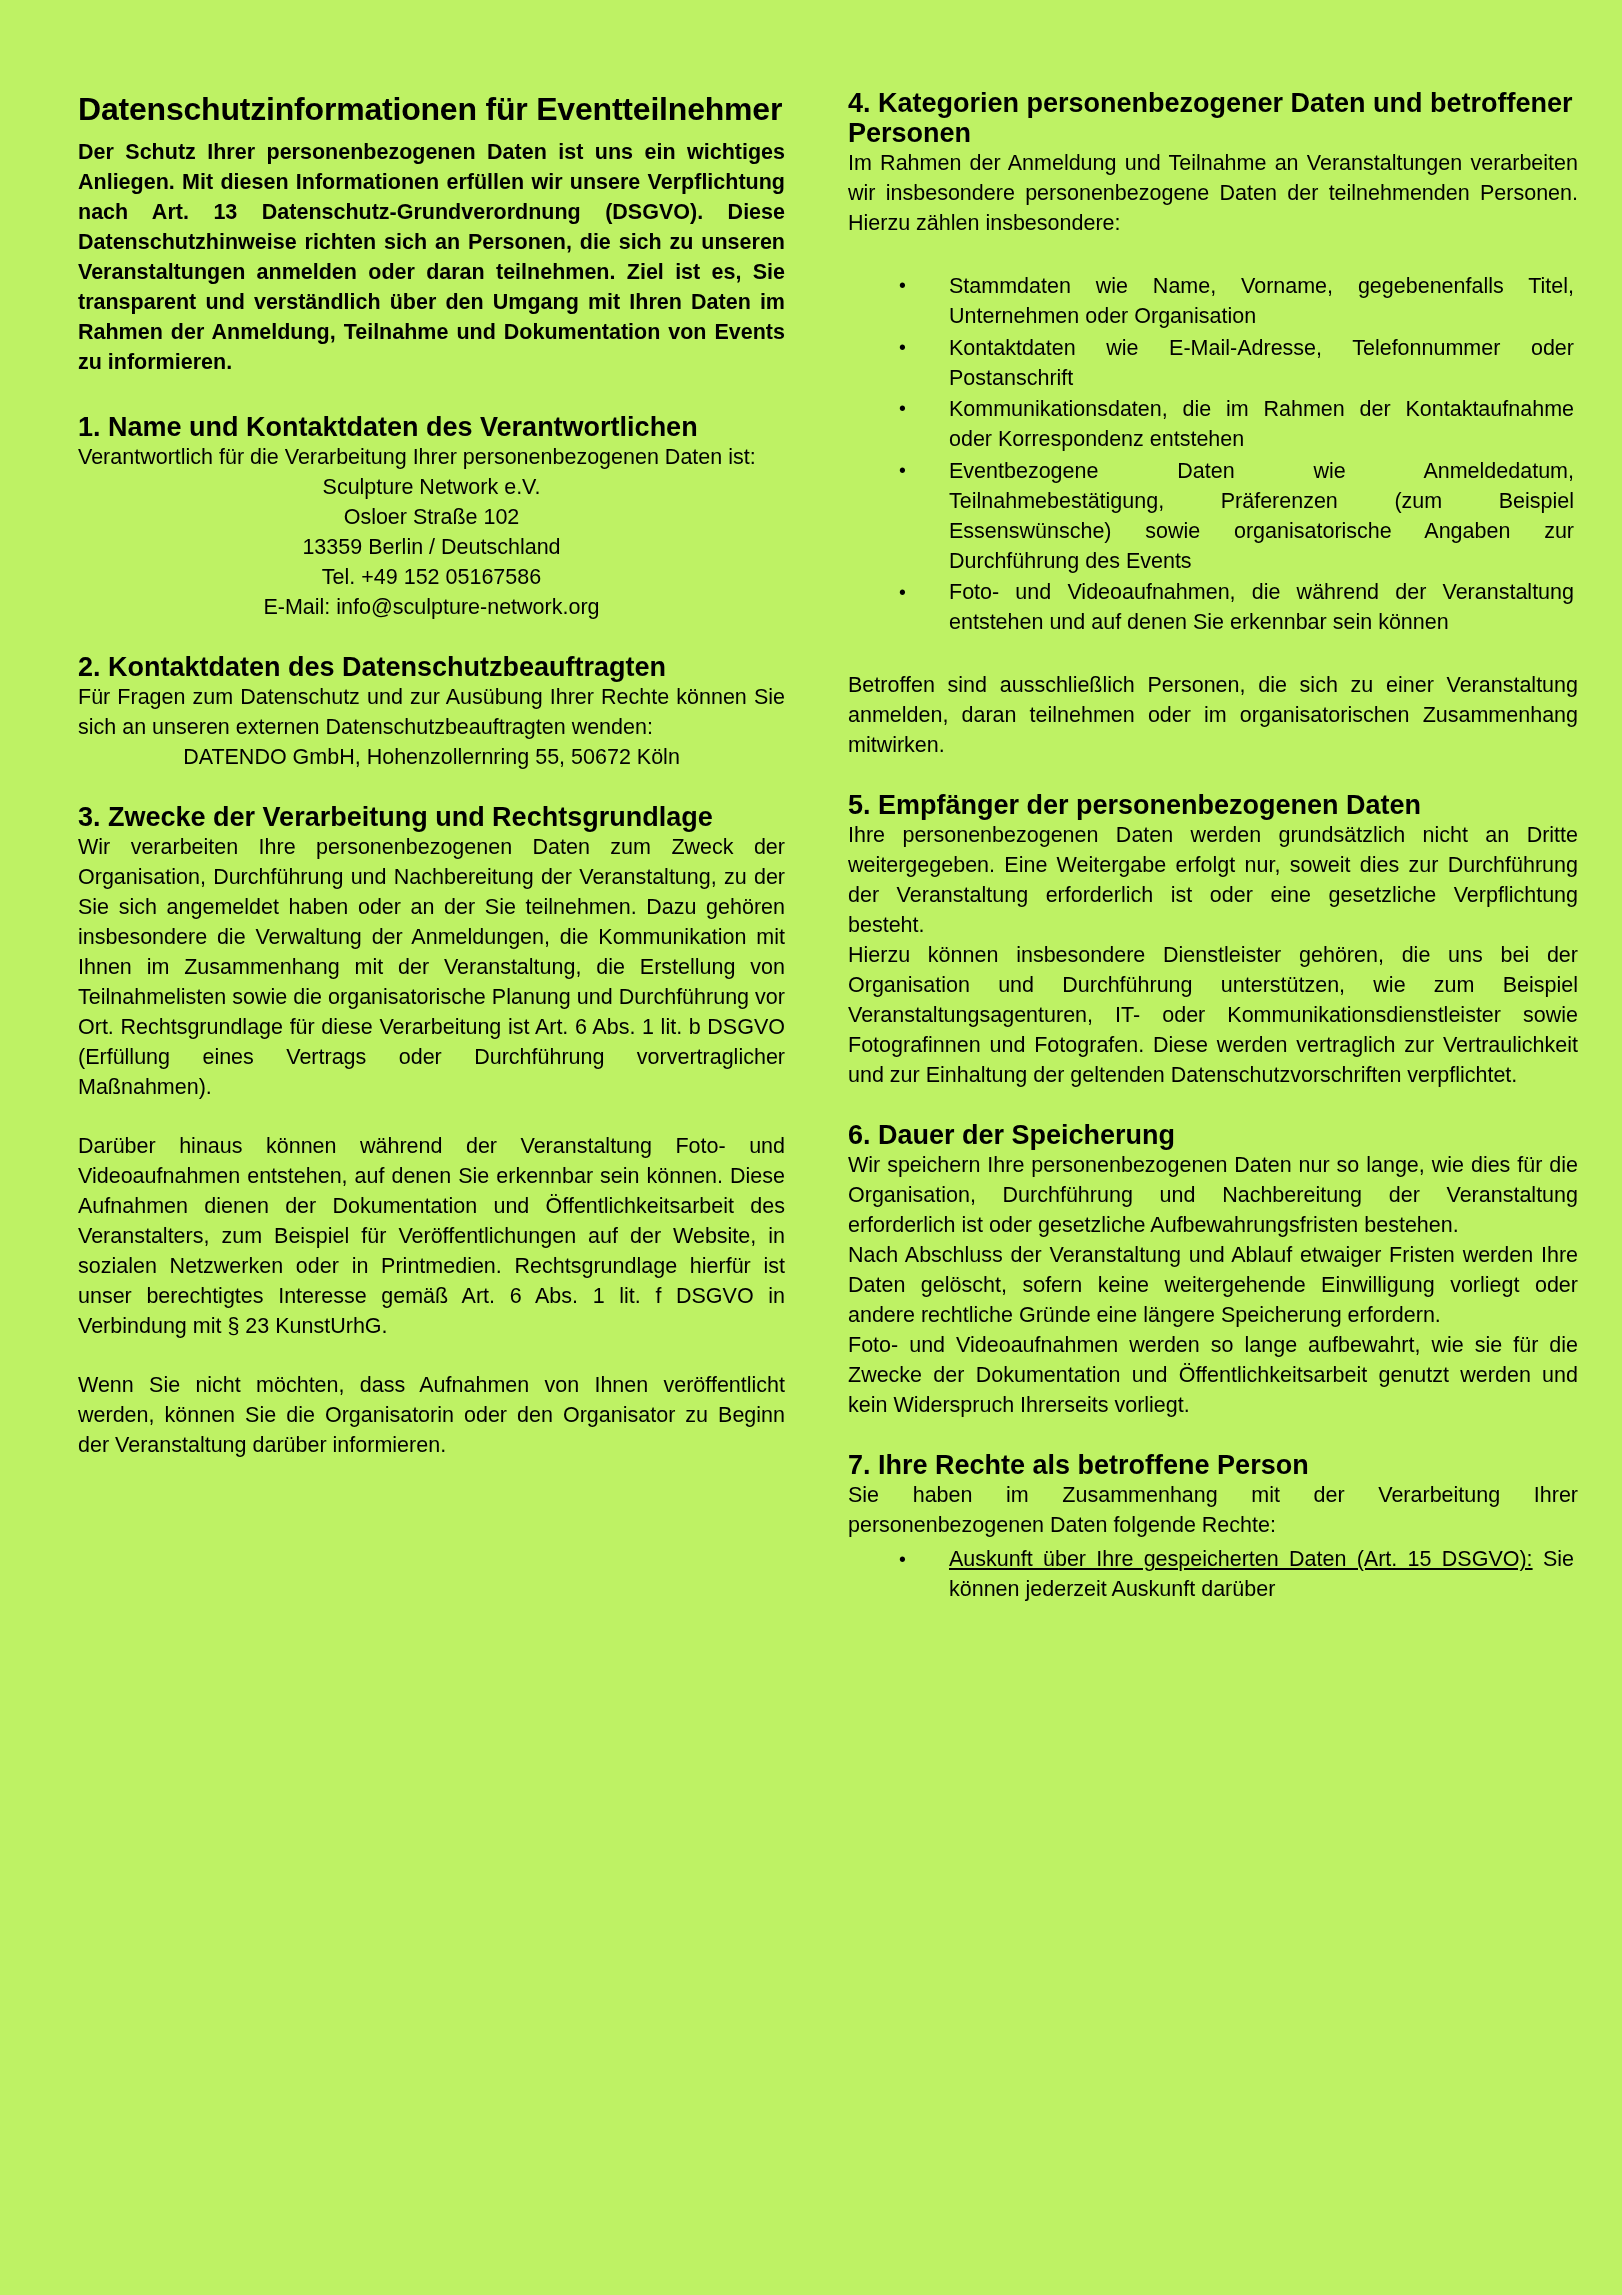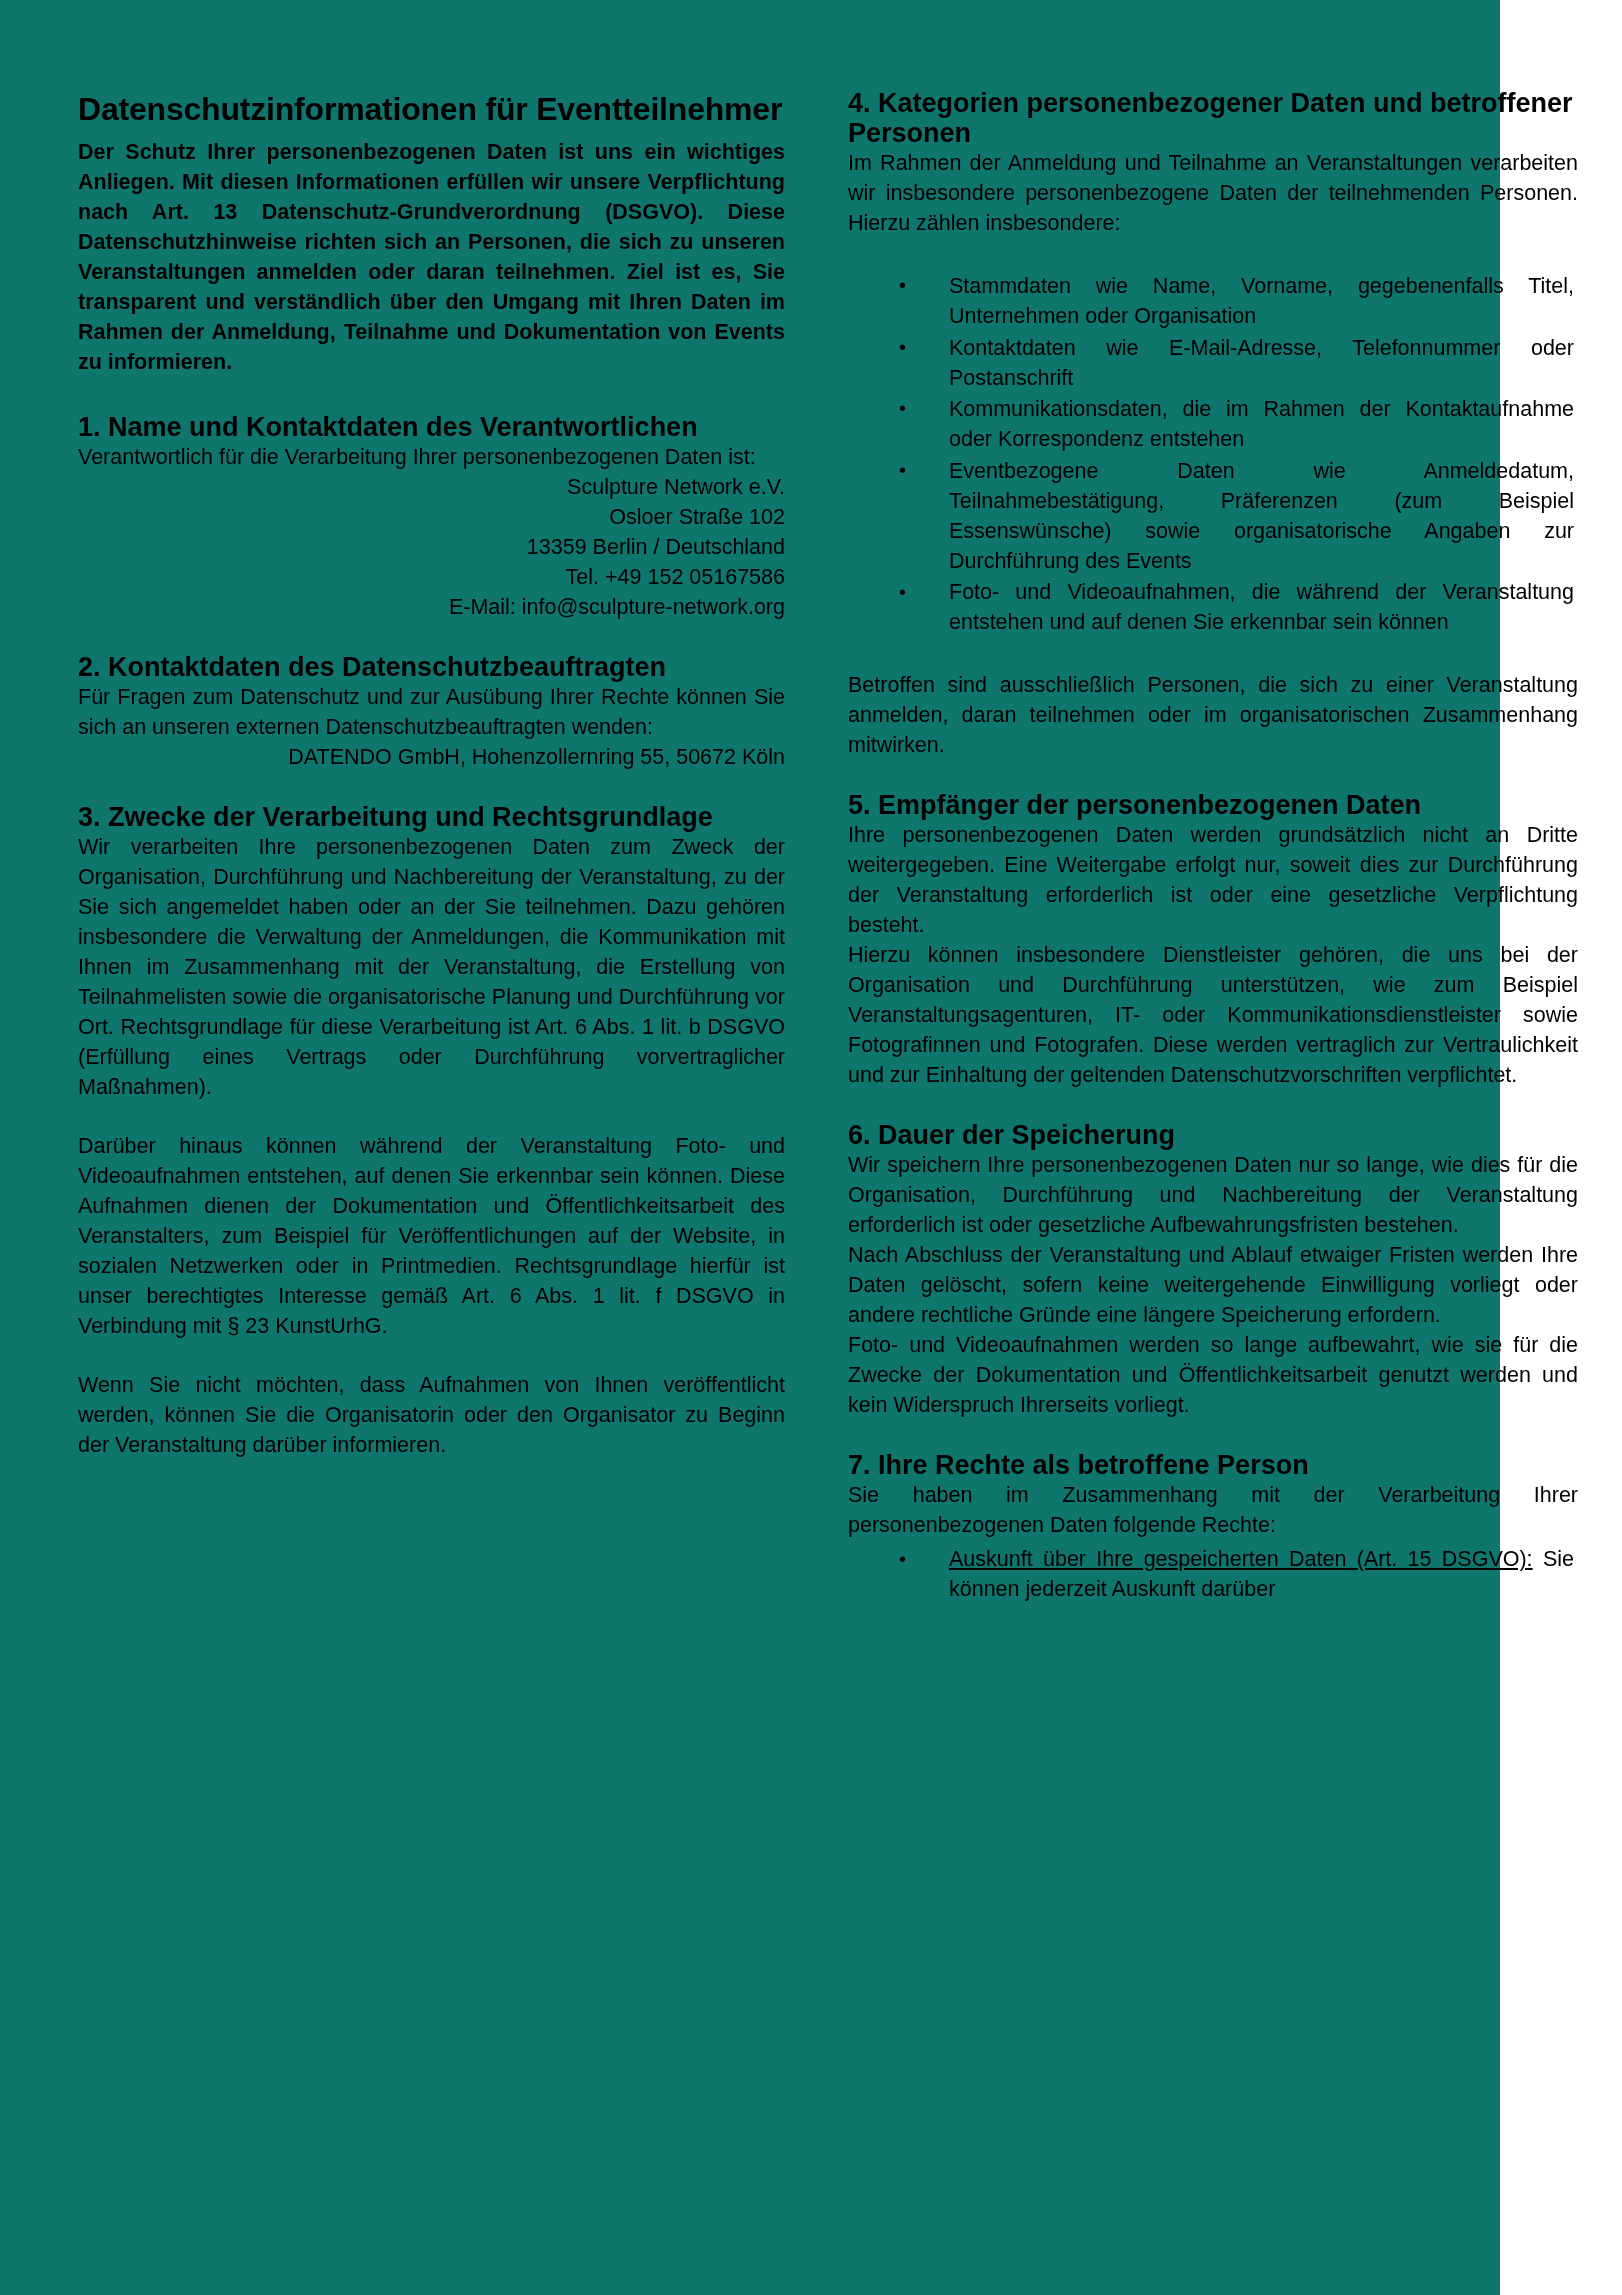--- a/index.html
+++ b/index.html
@@ -9,25 +9,25 @@
   }
   body {
     width: 1622px;
     height: 2295px;
     font-family: "Liberation Sans", sans-serif;
     color: #000000;
     -webkit-font-smoothing: none;
   }
   .page {
     position: relative;
-    width: 1500px;
+    width: 1622px;
     height: 2295px;
     box-sizing: border-box;
     padding: 88px 71px 32px 78px;
-    background: #0f766e;
+    background: #bef264;
   }
   .columns {
     display: flex;
     flex-direction: row;
     align-items: flex-start;
     gap: 63px;
   }
   .col {
     width: 707px;
     flex: 0 0 707px;
@@ -56,21 +56,21 @@
   h2.sec {
     font-size: 27px;
     line-height: 30px;
     font-weight: bold;
     margin: 0;
     text-align: left;
   }
   .gap-lg { height: 31px; }
   .gap-md { height: 30px; }
   .nowrapline { text-align: left; }
-  .addr { text-align: right; }
+  .addr { text-align: center; }
   .ul-link {
     text-decoration: underline;
   }
   ul.bullets {
     margin: 4px;
     padding: 0 0 0 47px;
     list-style: none;
   }
   ul.bullets > li {
     position: relative;

